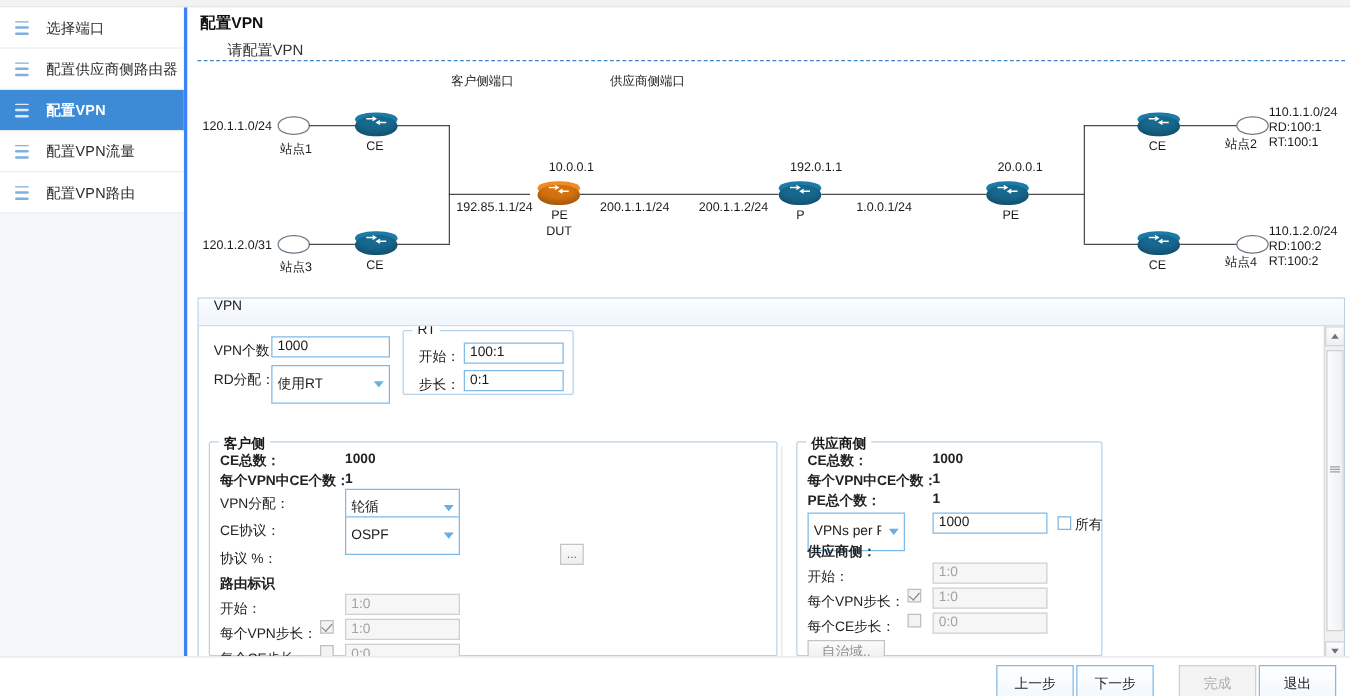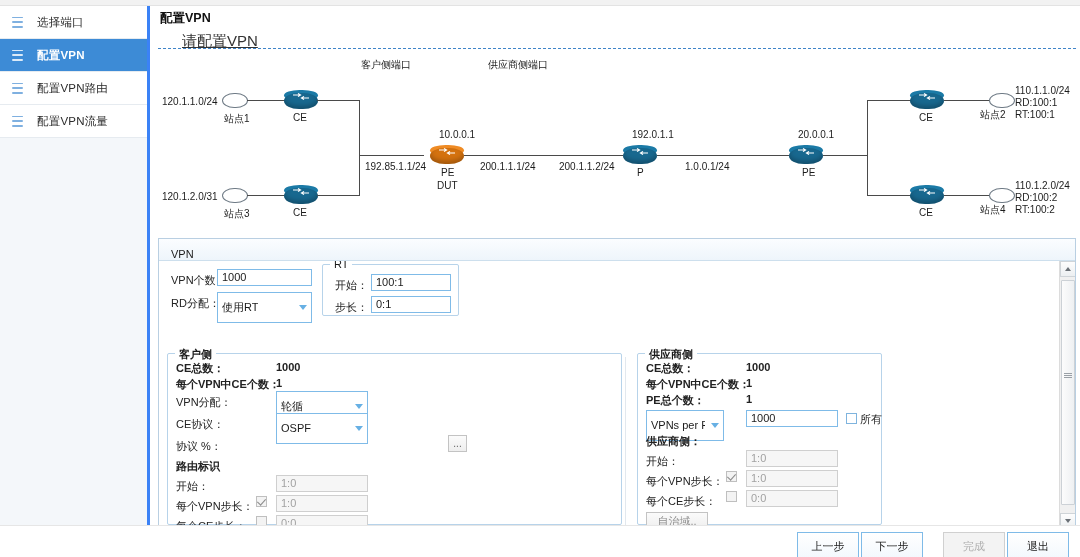--- a/index.html
+++ b/index.html
@@ -53,21 +53,21 @@
   
   .main {
     position: absolute; left: 150px; top: 6px;
     width: 930px; height: 519px;
     background: #ffffff;
   }
 
   
   .hdr { position: absolute; left: 10px; top: 4px; width: 910px; }
   .hdr-title { font-size: 12.5px; font-weight: bold; color: #111; }
-  .hdr-sub { font-size: 15px; color: #333; margin-top: 5px; margin-left: 22px; text-decoration: underline; }
+  .hdr-sub { font-size: 12px; color: #333; margin-top: 5px; margin-left: 22px; }
   .hdr-rule {
     position: absolute; left: 8px; top: 42px; width: 918px; height: 0;
     border-top: 1.6px dashed #3f84c8;
   }
 
   
   .canvas {
     position: absolute; left: 8px; top: 44px; width: 918px; height: 182px;
     background: #ffffff; overflow: hidden;
   }
@@ -104,21 +104,21 @@
   
   .vpnpanel {
     position: absolute; left: 8px; top: 232px;
     width: 918px; height: 292px;
     border: 1px solid #b9cfe2;
     background: #ffffff;
   }
   .vpnpanel-tabrow {
     height: 22px; background: linear-gradient(#fbfdff,#eef5fb);
     border-bottom: 1px solid #cddfed;
-    display: flex; align-items: flex-end; padding-left: 12px;
+    display: flex; align-items: flex-start; padding-left: 12px;
   }
   .vpnpanel-tabrow .t { font-size: 11px; color: #1b1b1b; }
   .vpnbody { position: relative; height: 268px; overflow: hidden; }
 
   
   .vscroll {
     position: absolute; right: 0; top: 0; width: 16px; height: 268px;
     background: #f0f0f0; border-left: 1px solid #dcdcdc;
   }
   .vscroll .btn {
@@ -230,46 +230,54 @@
 
     <div class="side-item">
       <span class="side-icon">
           <i></i>
           <i></i>
           <i></i>
         </span>
       <span class="side-label">选择端口</span>
     </div>
 
+    <div class="side-item">
+      <span class="side-icon">
+          <i></i>
+          <i></i>
+          <i></i>
+        </span>
+      <span class="side-label">配置供应商侧路由器</span>
+    </div>
 
     <div class="side-item active">
       <span class="side-icon">
           <i></i>
           <i></i>
           <i></i>
         </span>
       <span class="side-label">配置VPN</span>
     </div>
 
     <div class="side-item">
       <span class="side-icon">
           <i></i>
           <i></i>
           <i></i>
         </span>
-      <span class="side-label">配置VPN路由</span>
+      <span class="side-label">配置VPN流量</span>
     </div>
 
     <div class="side-item">
       <span class="side-icon">
           <i></i>
           <i></i>
           <i></i>
         </span>
-      <span class="side-label">配置VPN流量</span>
+      <span class="side-label">配置VPN路由</span>
     </div>
 
 
     <div class="sidebar-filler"></div>
   </div>
 
   <div class="main">
 
     <div class="hdr">
       <div class="hdr-title">配置VPN</div>

